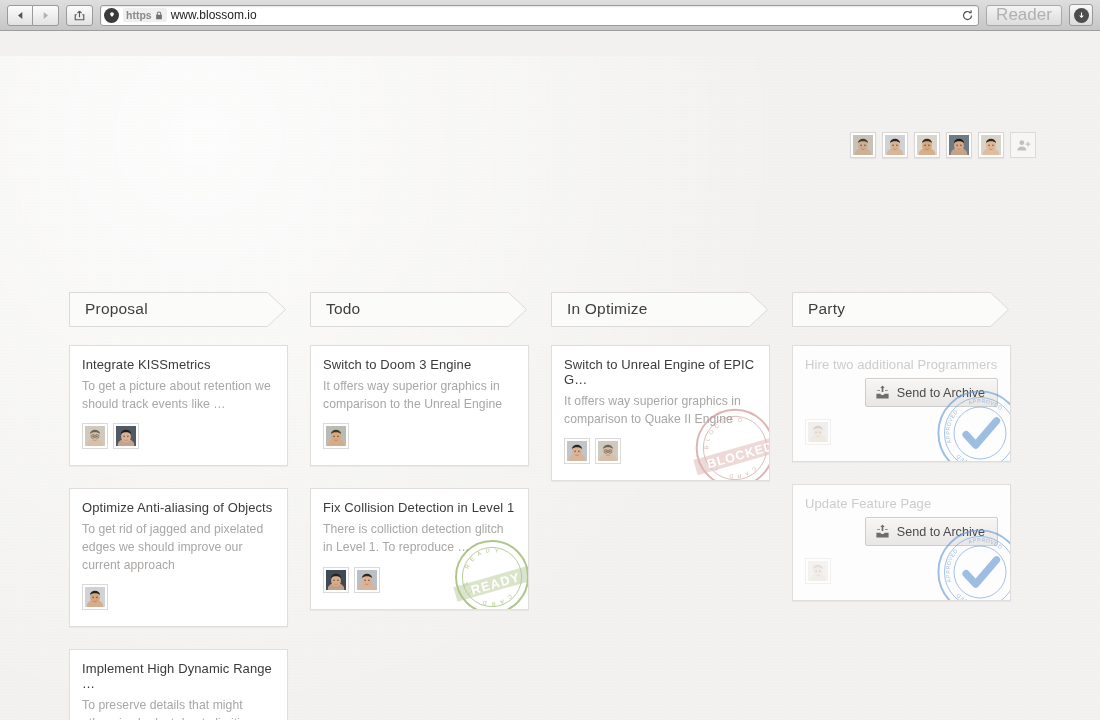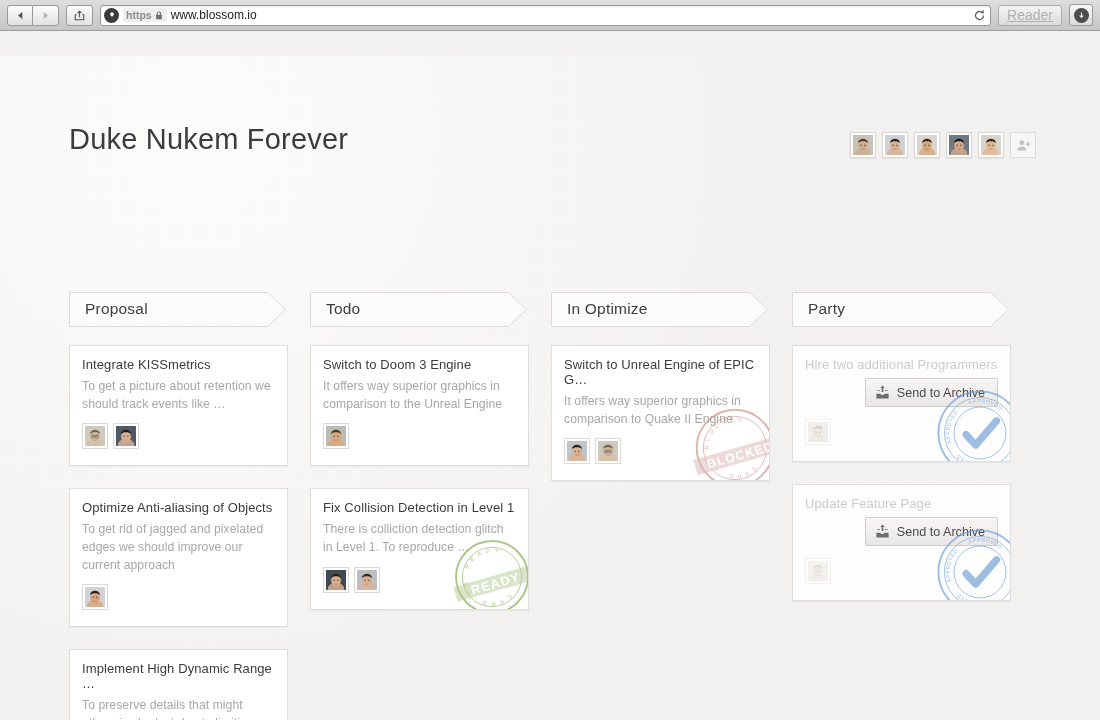--- a/index.html
+++ b/index.html
@@ -58,23 +58,23 @@
   .site-badge { width:15px; height:15px; border-radius:50%; background:#3b3b3b;
     display:flex; align-items:center; justify-content:center; color:#fff; flex:none; }
   .https-chip {
     display:flex; align-items:center; gap:3px;
     font-size:10.5px; color:#8a8a8a; font-weight:bold;
     background:#efefef; border-radius:2px; padding:1px 4px 1px 3px;
   }
   .url-text { font-size:12px; color:#222; }
   .reload { width:16px; color:#4e4e4e; display:flex; align-items:center; justify-content:center; }
   .reader-btn {
-    width:64px; height:21px; border-radius:3px;
+    width:76px; height:21px; border-radius:3px;
     background:linear-gradient(#f4f4f4,#dcdcdc); border:1px solid #a9a9a9;
-    font-size:14px; color:#b0b0b0; display:flex; align-items:center; justify-content:center;text-decoration:underline;
+    font-size:17px; color:#b0b0b0; display:flex; align-items:center; justify-content:center;
   }
   .dl-btn {
     width:24px; height:22px; border-radius:3px;
     background:linear-gradient(#f9f9f9,#dcdcdc); border:1px solid #9a9a9a;
     display:flex; align-items:center; justify-content:center;
   }
   .dl-circle { width:15px; height:15px; border-radius:50%; background:#4d4d4d;
     display:flex; align-items:center; justify-content:center; color:#fff; }
 
   
@@ -219,21 +219,20 @@
         <svg viewBox="0 0 12 12" width="9" height="9" fill="none" stroke="currentColor" stroke-width="1.4">
           <path d="M6 2v6M6 8.4 3.6 6M6 8.4 8.4 6"></path>
         </svg>
       </div>
     </div>
   </div>
 
   <div class="page">
 
     <div class="board-header">
-      <h1 class="board-title">Duke Nukem Forever</h1>
     </div>
 
     <div class="members" id="members">
         <div class="member-chip">
           <svg class="face" viewBox="0 0 22 22" width="22" height="22">
     <rect width="22" height="22" fill="#c8c3b6"></rect>
     <ellipse cx="11" cy="21" rx="9" ry="7" fill="#cdae93" opacity=".85"></ellipse>
     <ellipse cx="11" cy="11.6" rx="5.4" ry="6.4" fill="#cdae93"></ellipse>
     <path d="M5.3 9.2c.4-3.4 2.6-5.1 5.7-5.1s5.3 1.7 5.7 5.1c-1.4-1.5-3.2-2.2-5.7-2.2s-4.3.7-5.7 2.2z" fill="#4a3a2c"></path>
     <ellipse cx="8.9" cy="11.4" rx=".75" ry=".9" fill="#3a2f27" opacity=".8"></ellipse>

